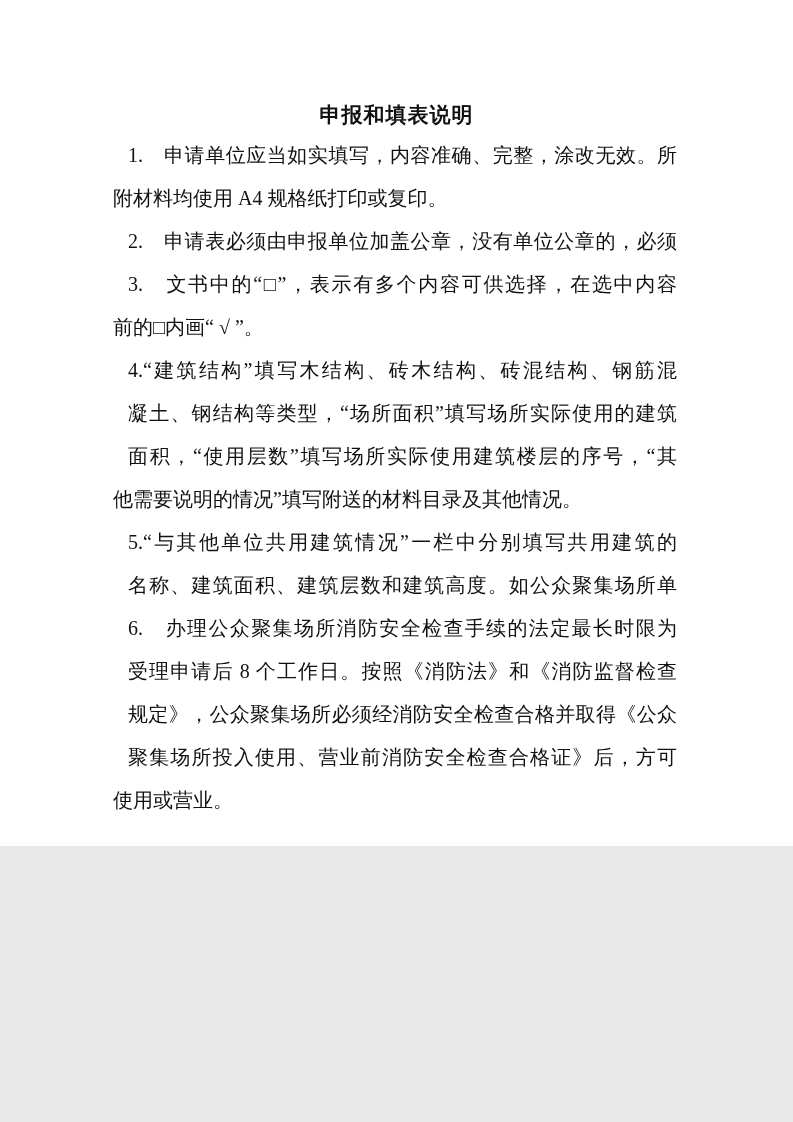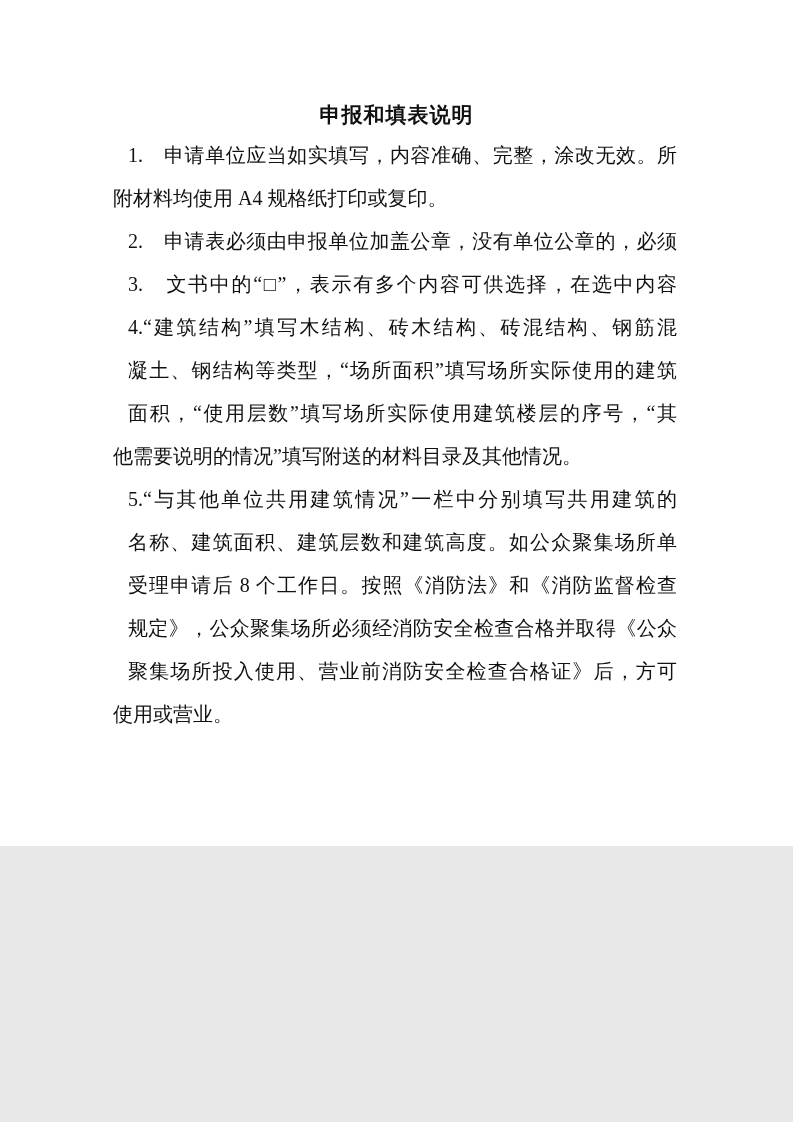--- a/index.html
+++ b/index.html
@@ -79,35 +79,37 @@
       <div class="line full">1.　申请单位应当如实填写，内容准确、完整，涂改无效。所</div>
       <div class="line end">附材料均使用 A4 规格纸打印或复印。</div>
     </div>
 
     <div class="item">
       <div class="line full">2.　申请表必须由申报单位加盖公章，没有单位公章的，必须</div>
     </div>
 
     <div class="item">
       <div class="line full">3.　文书中的“□”，表示有多个内容可供选择，在选中内容</div>
+      <div class="line end">前的□内画“ √ ”。</div>
     </div>
 
     <div class="item">
       <div class="line full">4.“建筑结构”填写木结构、砖木结构、砖混结构、钢筋混</div>
       <div class="line full">凝土、钢结构等类型，“场所面积”填写场所实际使用的建筑</div>
       <div class="line full">面积，“使用层数”填写场所实际使用建筑楼层的序号，“其</div>
       <div class="line end">他需要说明的情况”填写附送的材料目录及其他情况。</div>
     </div>
 
     <div class="item">
       <div class="line full">5.“与其他单位共用建筑情况”一栏中分别填写共用建筑的</div>
       <div class="line full">名称、建筑面积、建筑层数和建筑高度。如公众聚集场所单</div>
     </div>
 
     <div class="item">
+      <div class="line full">6.　办理公众聚集场所消防安全检查手续的法定最长时限为</div>
       <div class="line full">受理申请后 8 个工作日。按照《消防法》和《消防监督检查</div>
       <div class="line full">规定》，公众聚集场所必须经消防安全检查合格并取得《公众</div>
       <div class="line full">聚集场所投入使用、营业前消防安全检查合格证》后，方可</div>
       <div class="line end">使用或营业。</div>
     </div>
 
   </div>
 
   <div class="page-number">45</div>
 

